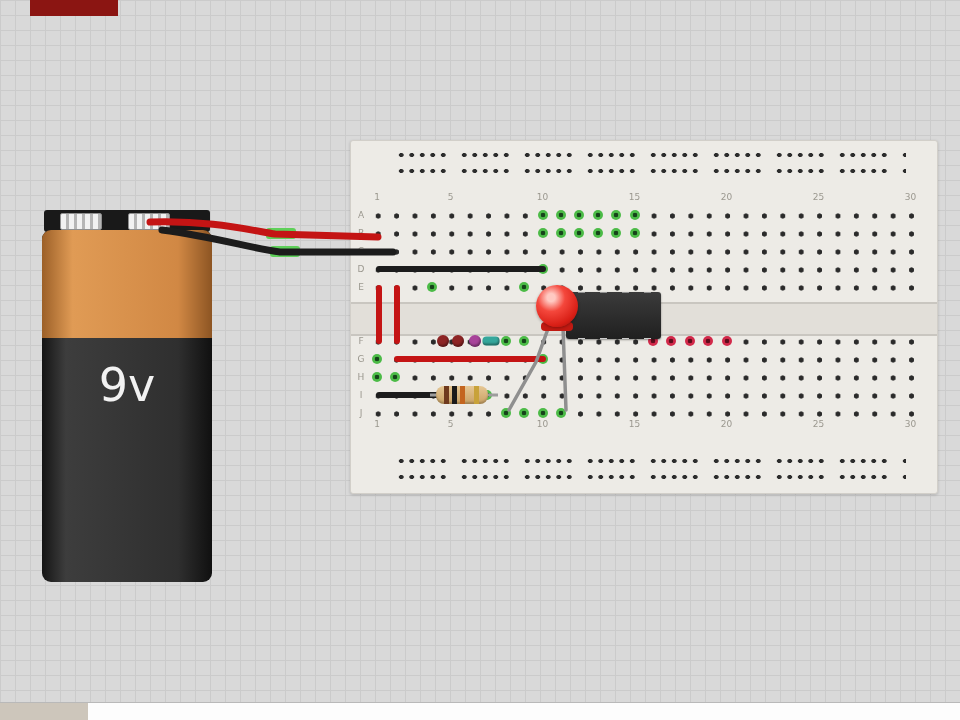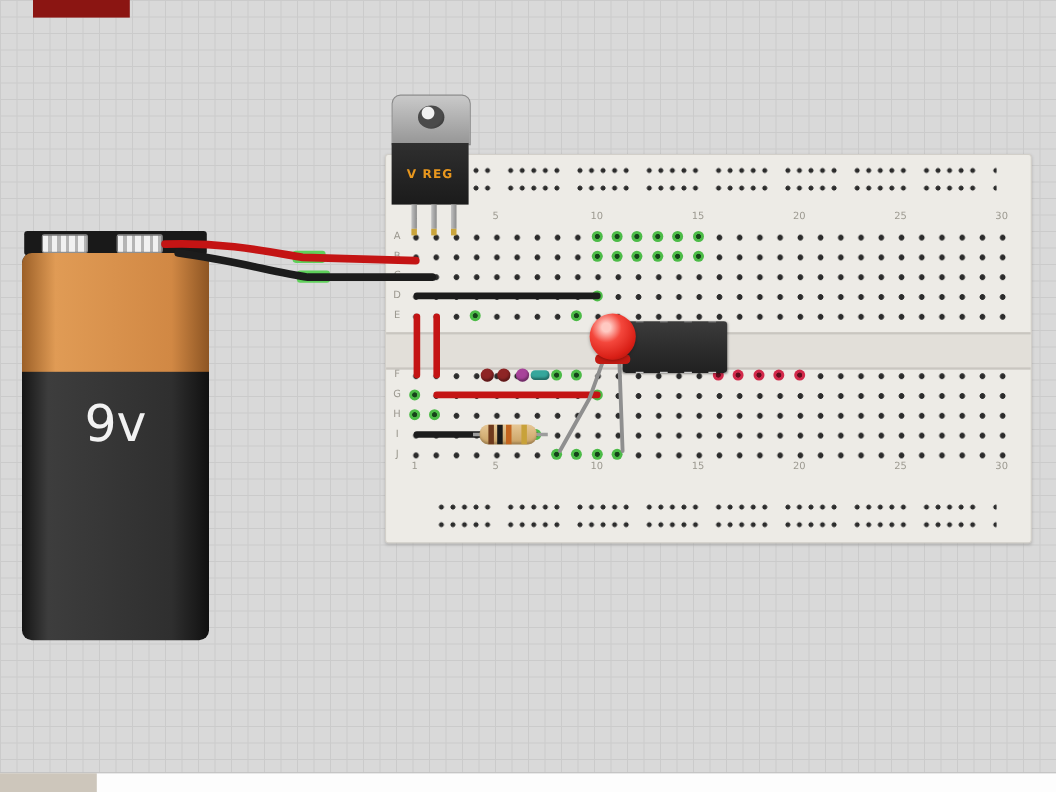--- a/index.html
+++ b/index.html
@@ -32,21 +32,21 @@
   #overlay-layer{position:absolute;left:0;top:0;width:960px;height:720px;}
   .hole{position:absolute;width:10px;height:10px;border-radius:50%;transform:translate(-50%,-50%);}
   .hole-green{background:radial-gradient(circle,#16431a 2px,#4cbb47 2.6px 5px);}
   .hole-red{background:radial-gradient(circle,#5e0d1c 2px,#d2294a 2.6px 5px);}
   .bead{position:absolute;width:12px;height:12px;border-radius:50%;transform:translate(-50%,-50%);
     box-shadow:inset -1px -2px 2px rgba(0,0,0,.35);}
   .bead.pill{width:17px;height:9px;border-radius:4px;}
   .bb-num,.bb-letter{position:absolute;transform:translate(-50%,-50%);font-size:9px;color:#9b988f;}
 
   
-  .battery{position:absolute;left:20px;top:210px;width:164px;height:372px;}
+  .battery{position:absolute;left:42px;top:210px;width:164px;height:372px;}
   .battery-cap{position:absolute;left:2px;top:0;width:166px;height:22px;background:#191919;border-radius:3px;}
   .terminal{position:absolute;top:3px;width:40px;height:15px;border:1px solid #8f8f8f;border-radius:2px;
     background:repeating-linear-gradient(90deg,#f1f1f1 0 5px,#b5b5b5 5px 8px);}
   .terminal-neg{left:16px;} .terminal-pos{left:84px;}
   .battery-body{position:absolute;left:0;top:20px;width:170px;height:352px;border-radius:9px;overflow:hidden;
     background:linear-gradient(90deg,#151515,#3d3d3d 14%,#2f2f2f 80%,#101010);}
   .battery-band{position:absolute;left:0;top:0;width:100%;height:108px;
     background:linear-gradient(90deg,#9c6028,#e09b55 18%,#d18844 80%,#8d5523);}
   .battery-label{position:absolute;left:0;top:128px;width:100%;text-align:center;color:#f2f2f2;font-size:46px;}
 
@@ -183,31 +183,20 @@
     <path d="M379 269 H543" fill="none" stroke="#1c1c1c" stroke-width="6" stroke-linecap="round"></path>
     <path d="M379 288 V341" fill="none" stroke="#c41414" stroke-width="6" stroke-linecap="round"></path>
     <path d="M397 288 V341" fill="none" stroke="#c41414" stroke-width="6" stroke-linecap="round"></path>
     <path d="M397 359 H543" fill="none" stroke="#c41414" stroke-width="6" stroke-linecap="round"></path>
     <path d="M379 395 H437" fill="none" stroke="#1c1c1c" stroke-width="6" stroke-linecap="round"></path>
     <path d="M430 395 H498" fill="none" stroke="#9c9c9c" stroke-width="3"></path>
     <path d="M549 326 L536 362 L509 410" fill="none" stroke="#8f8f8f" stroke-width="3.5" stroke-linejoin="round" stroke-linecap="round"></path>
     <path d="M563 327 L566 410" fill="none" stroke="#8f8f8f" stroke-width="3.5" stroke-linecap="round"></path>
   </svg>
 
-  <div class="regulator">
-    <div class="reg-tab">
-      <div class="reg-hole"></div>
-    </div>
-    <div class="reg-body">
-      <span class="reg-label">V REG</span>
-    </div>
-    <div class="reg-leg leg-1"></div>
-    <div class="reg-leg leg-2"></div>
-    <div class="reg-leg leg-3"></div>
-  </div>
 
   <div class="ic-chip">
     <div class="ic-notch"></div>
     <div class="ic-pin pin-top" style="left:12px"></div>
     <div class="ic-pin pin-top" style="left:34px"></div>
     <div class="ic-pin pin-top" style="left:56px"></div>
     <div class="ic-pin pin-top" style="left:78px"></div>
     <div class="ic-pin pin-bottom" style="left:12px"></div>
     <div class="ic-pin pin-bottom" style="left:34px"></div>
     <div class="ic-pin pin-bottom" style="left:56px"></div>

